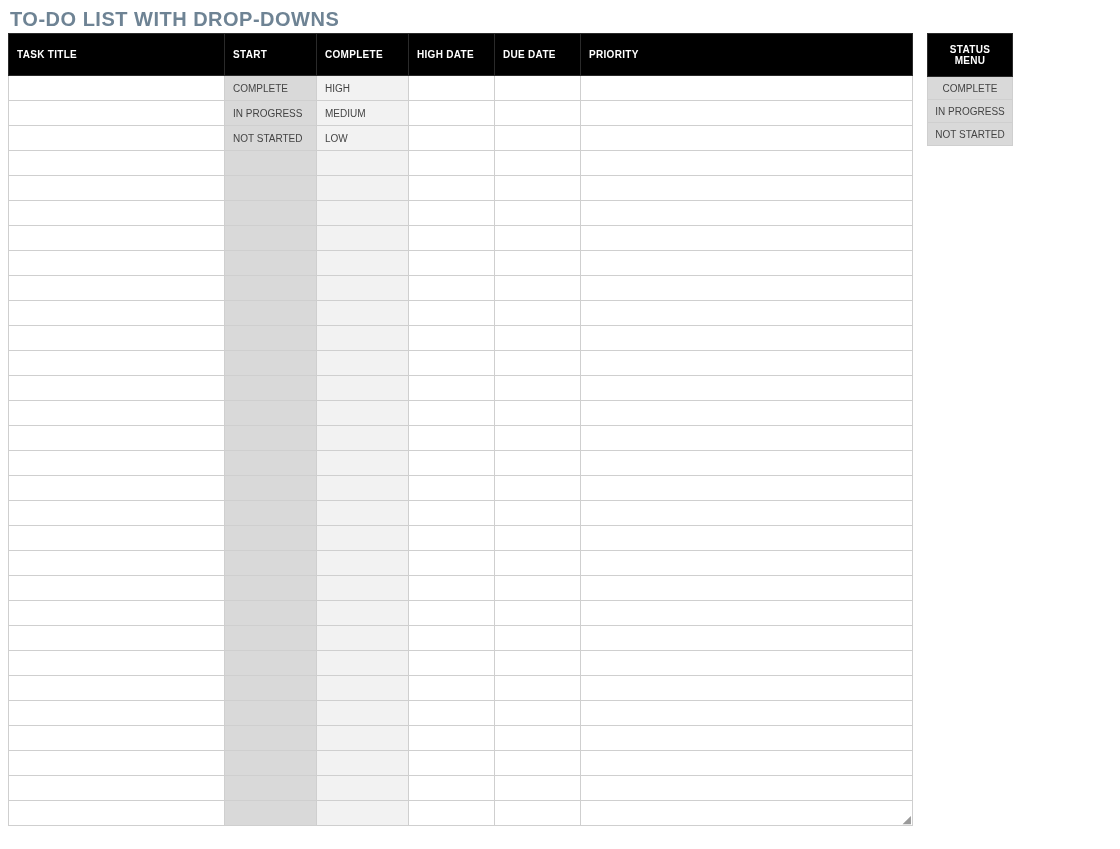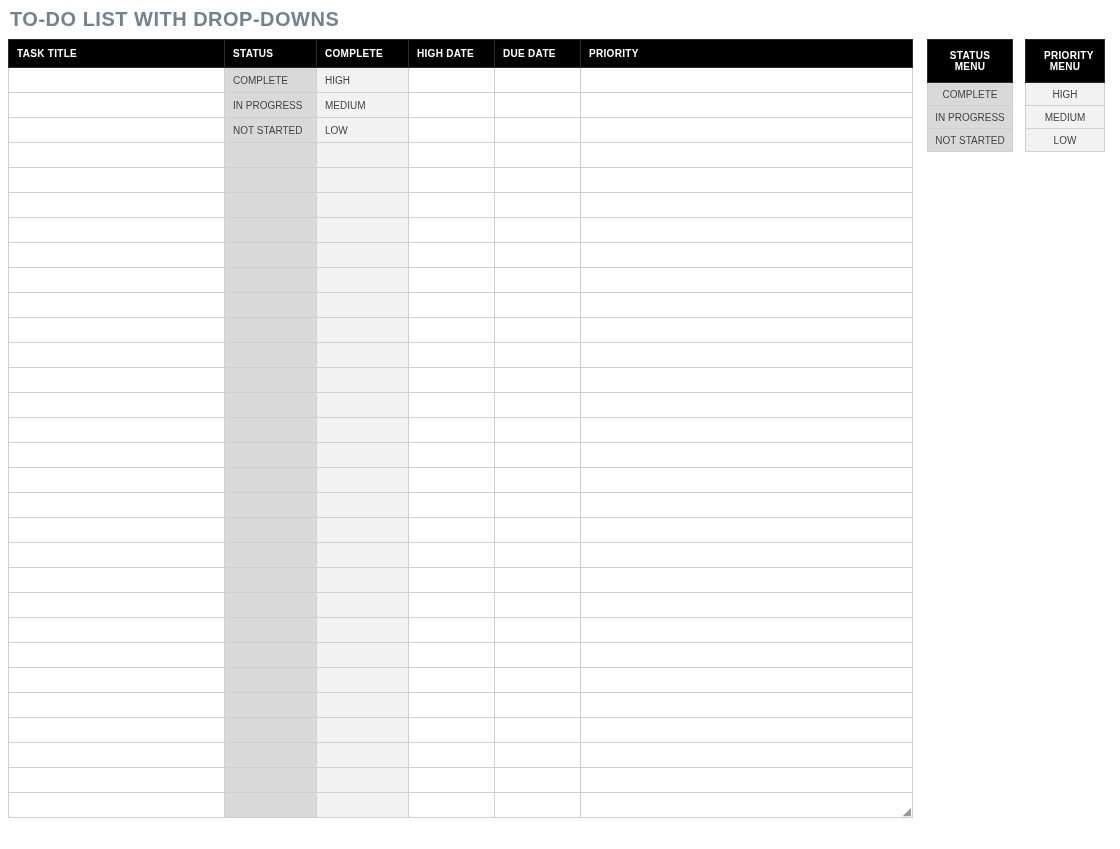--- a/index.html
+++ b/index.html
@@ -8,39 +8,39 @@
     padding: 8px;
     font-family: Arial, Helvetica, sans-serif;
     background: #ffffff;
     width: 1120px;
   }
   .page-title {
     font-size: 20px;
     font-weight: bold;
     color: #6E8394;
     letter-spacing: 0.5px;
-    margin: 0 0 8px 2px;
+    margin: 0 0 2px 2px;
   }
   .layout {
     display: flex;
     align-items: flex-start;
     gap: 14px;
   }
   .main-table {
     border-collapse: collapse;
     width: 905px;
     table-layout: fixed;
   }
   .main-table th {
     background: #000000;
     color: #ffffff;
     font-size: 10px;
     font-weight: bold;
     text-align: left;
-    padding: 8px 8px;
+    padding: 15px 8px;
     border: 1px solid #2a2a2a;
     letter-spacing: 0.3px;
   }
   .main-table td {
     border: 1px solid #cfcfcf;
     height: 25px;
     font-size: 10px;
     padding: 0 8px;
     color: #444;
     vertical-align: middle;
@@ -101,21 +101,21 @@
 <body>
 
 <h1 class="page-title">TO-DO LIST WITH DROP-DOWNS</h1>
 
 <div class="layout">
 
   <table class="main-table">
     <thead>
       <tr>
         <th class="col-task">TASK TITLE</th>
-        <th class="col-status">STATUS</th>
+        <th class="col-status">START</th>
         <th class="col-priority">COMPLETE</th>
         <th class="col-start">HIGH DATE</th>
         <th class="col-due">DUE DATE</th>
         <th class="col-comments">PRIORITY</th>
       </tr>
     </thead>
     <tbody id="main-tbody">
         <tr>
           <td></td>
           <td class="status-cell">COMPLETE</td>
@@ -374,33 +374,15 @@
           </tr>
           <tr>
             <td>IN PROGRESS</td>
           </tr>
           <tr>
             <td>NOT STARTED</td>
           </tr>
         </tbody>
     </table>
 
-    <table class="menu-table menu-priority">
-      <thead>
-        <tr>
-            <th>PRIORITY MENU</th>
-          </tr>
-      </thead>
-      <tbody id="priority-menu-body">
-          <tr>
-            <td>HIGH</td>
-          </tr>
-          <tr>
-            <td>MEDIUM</td>
-          </tr>
-          <tr>
-            <td>LOW</td>
-          </tr>
-        </tbody>
-    </table>
   </div>
 
 </div>
 
 </body></html>

